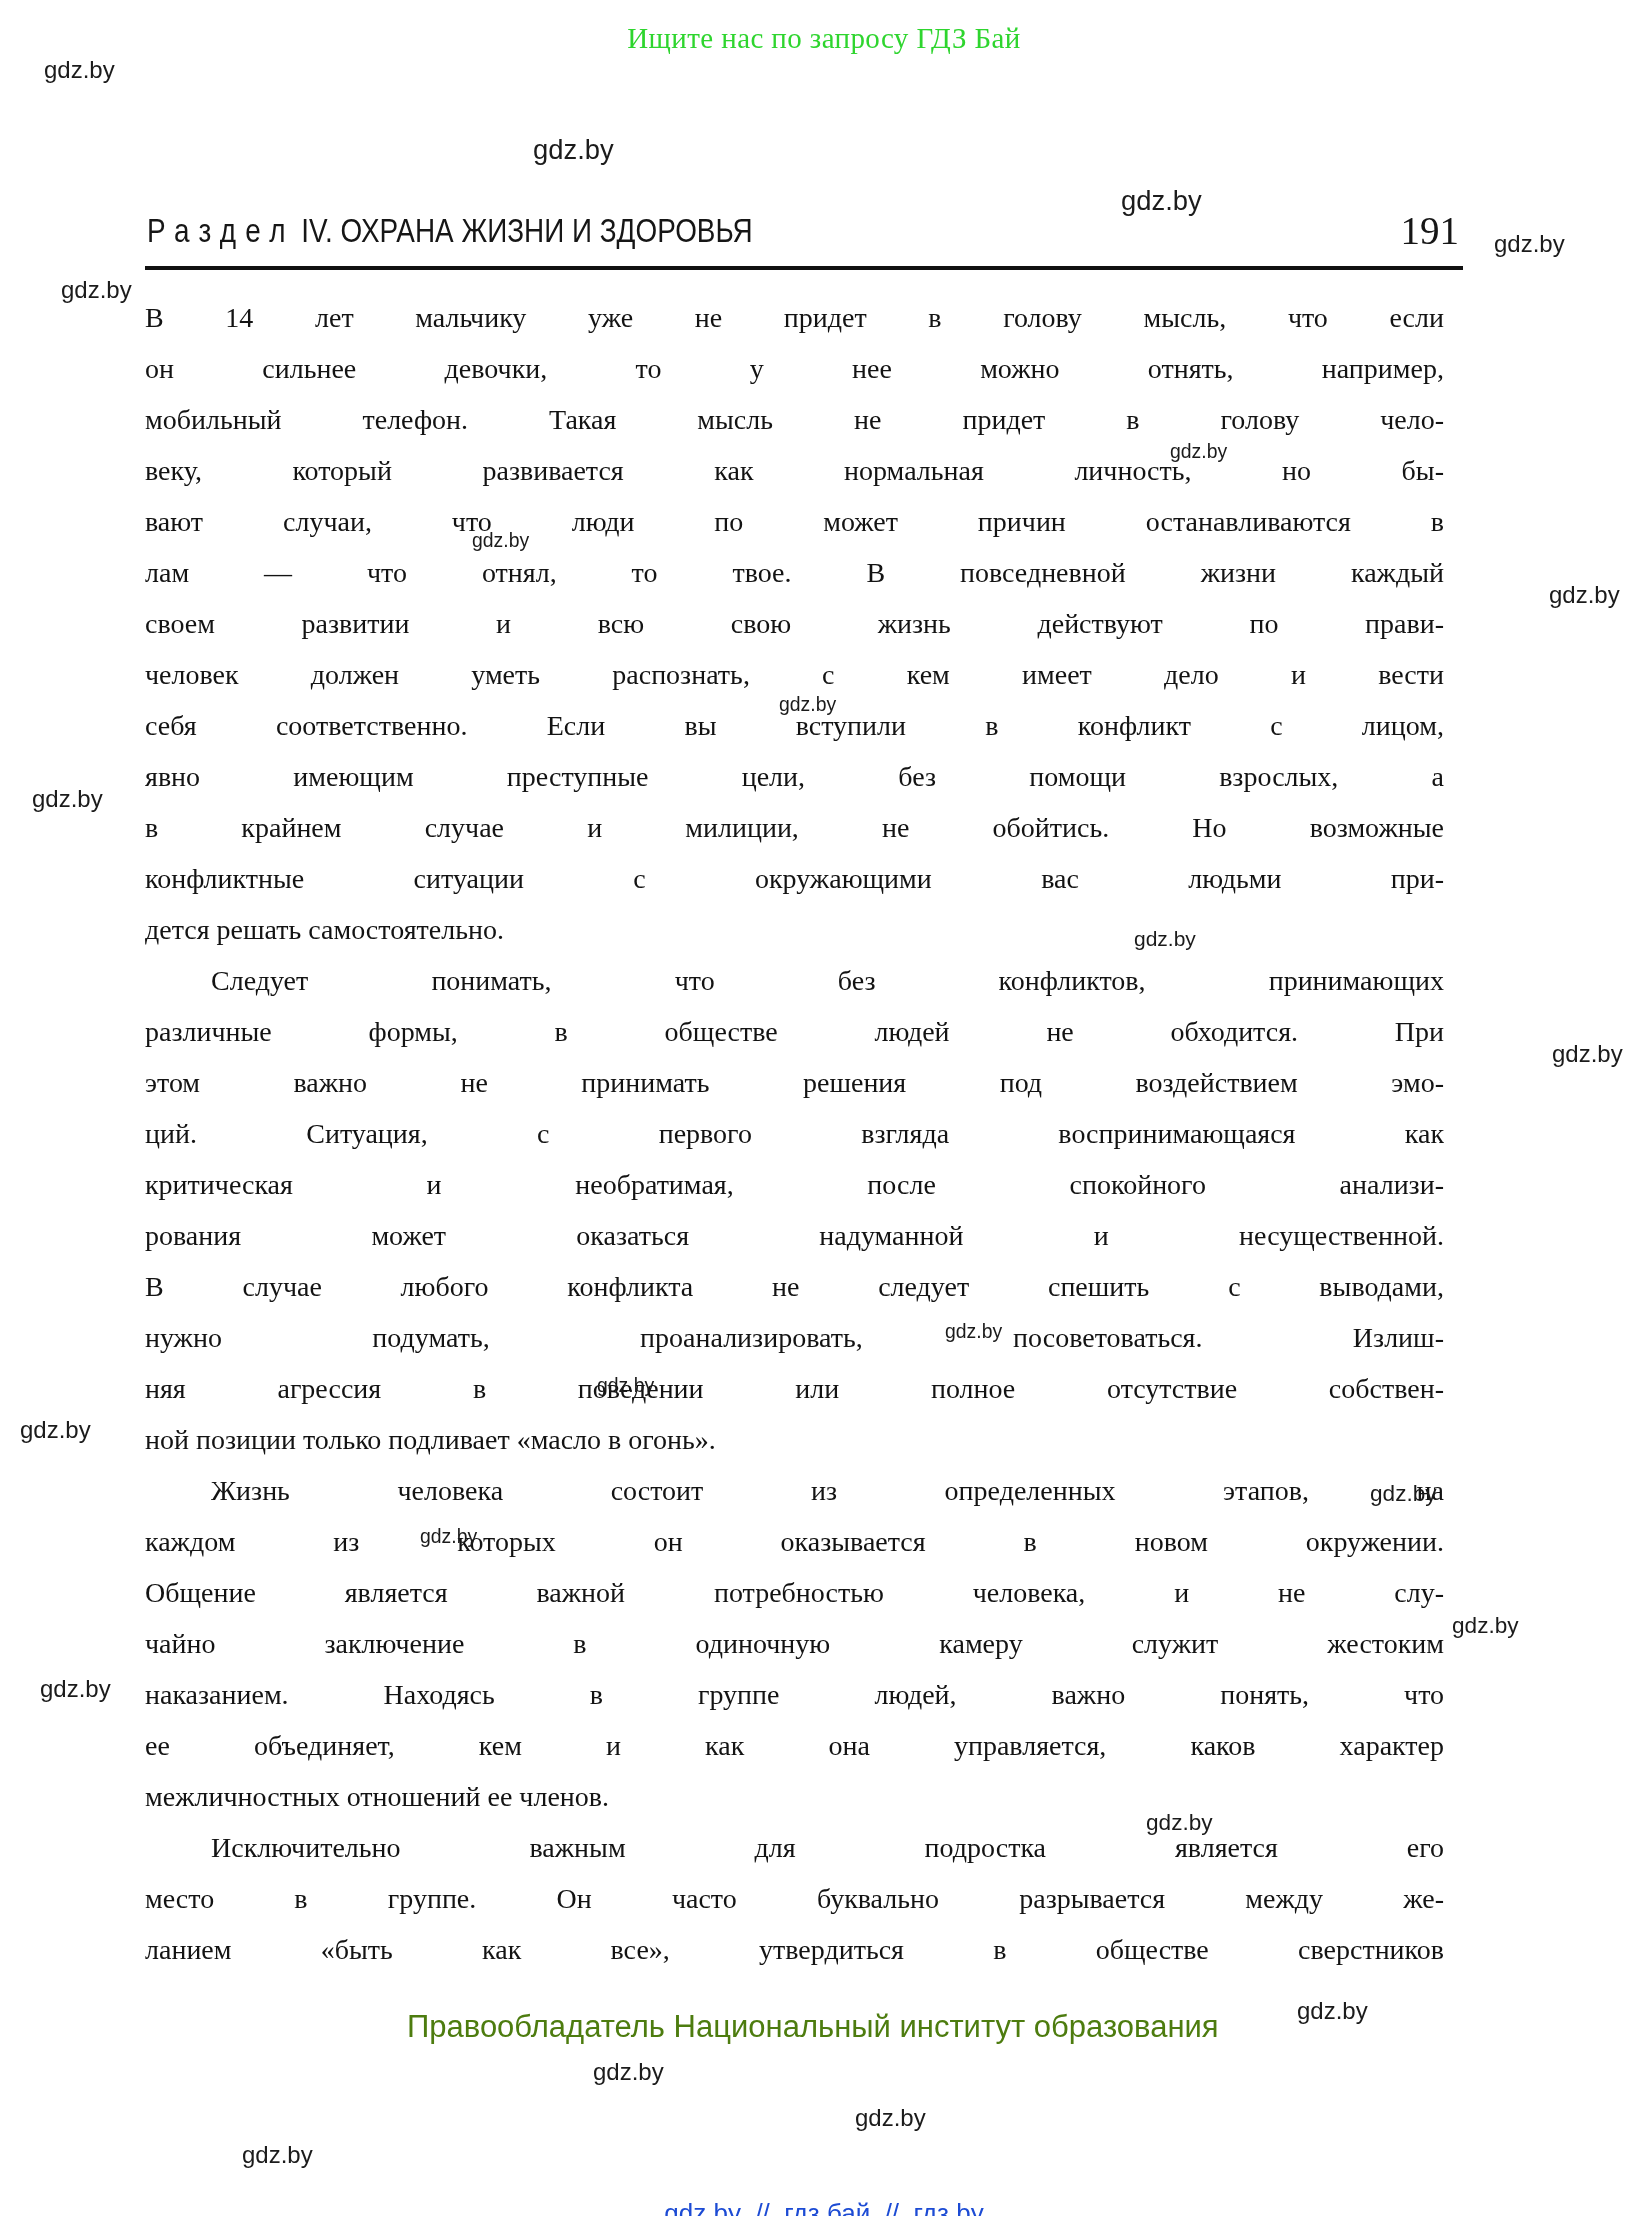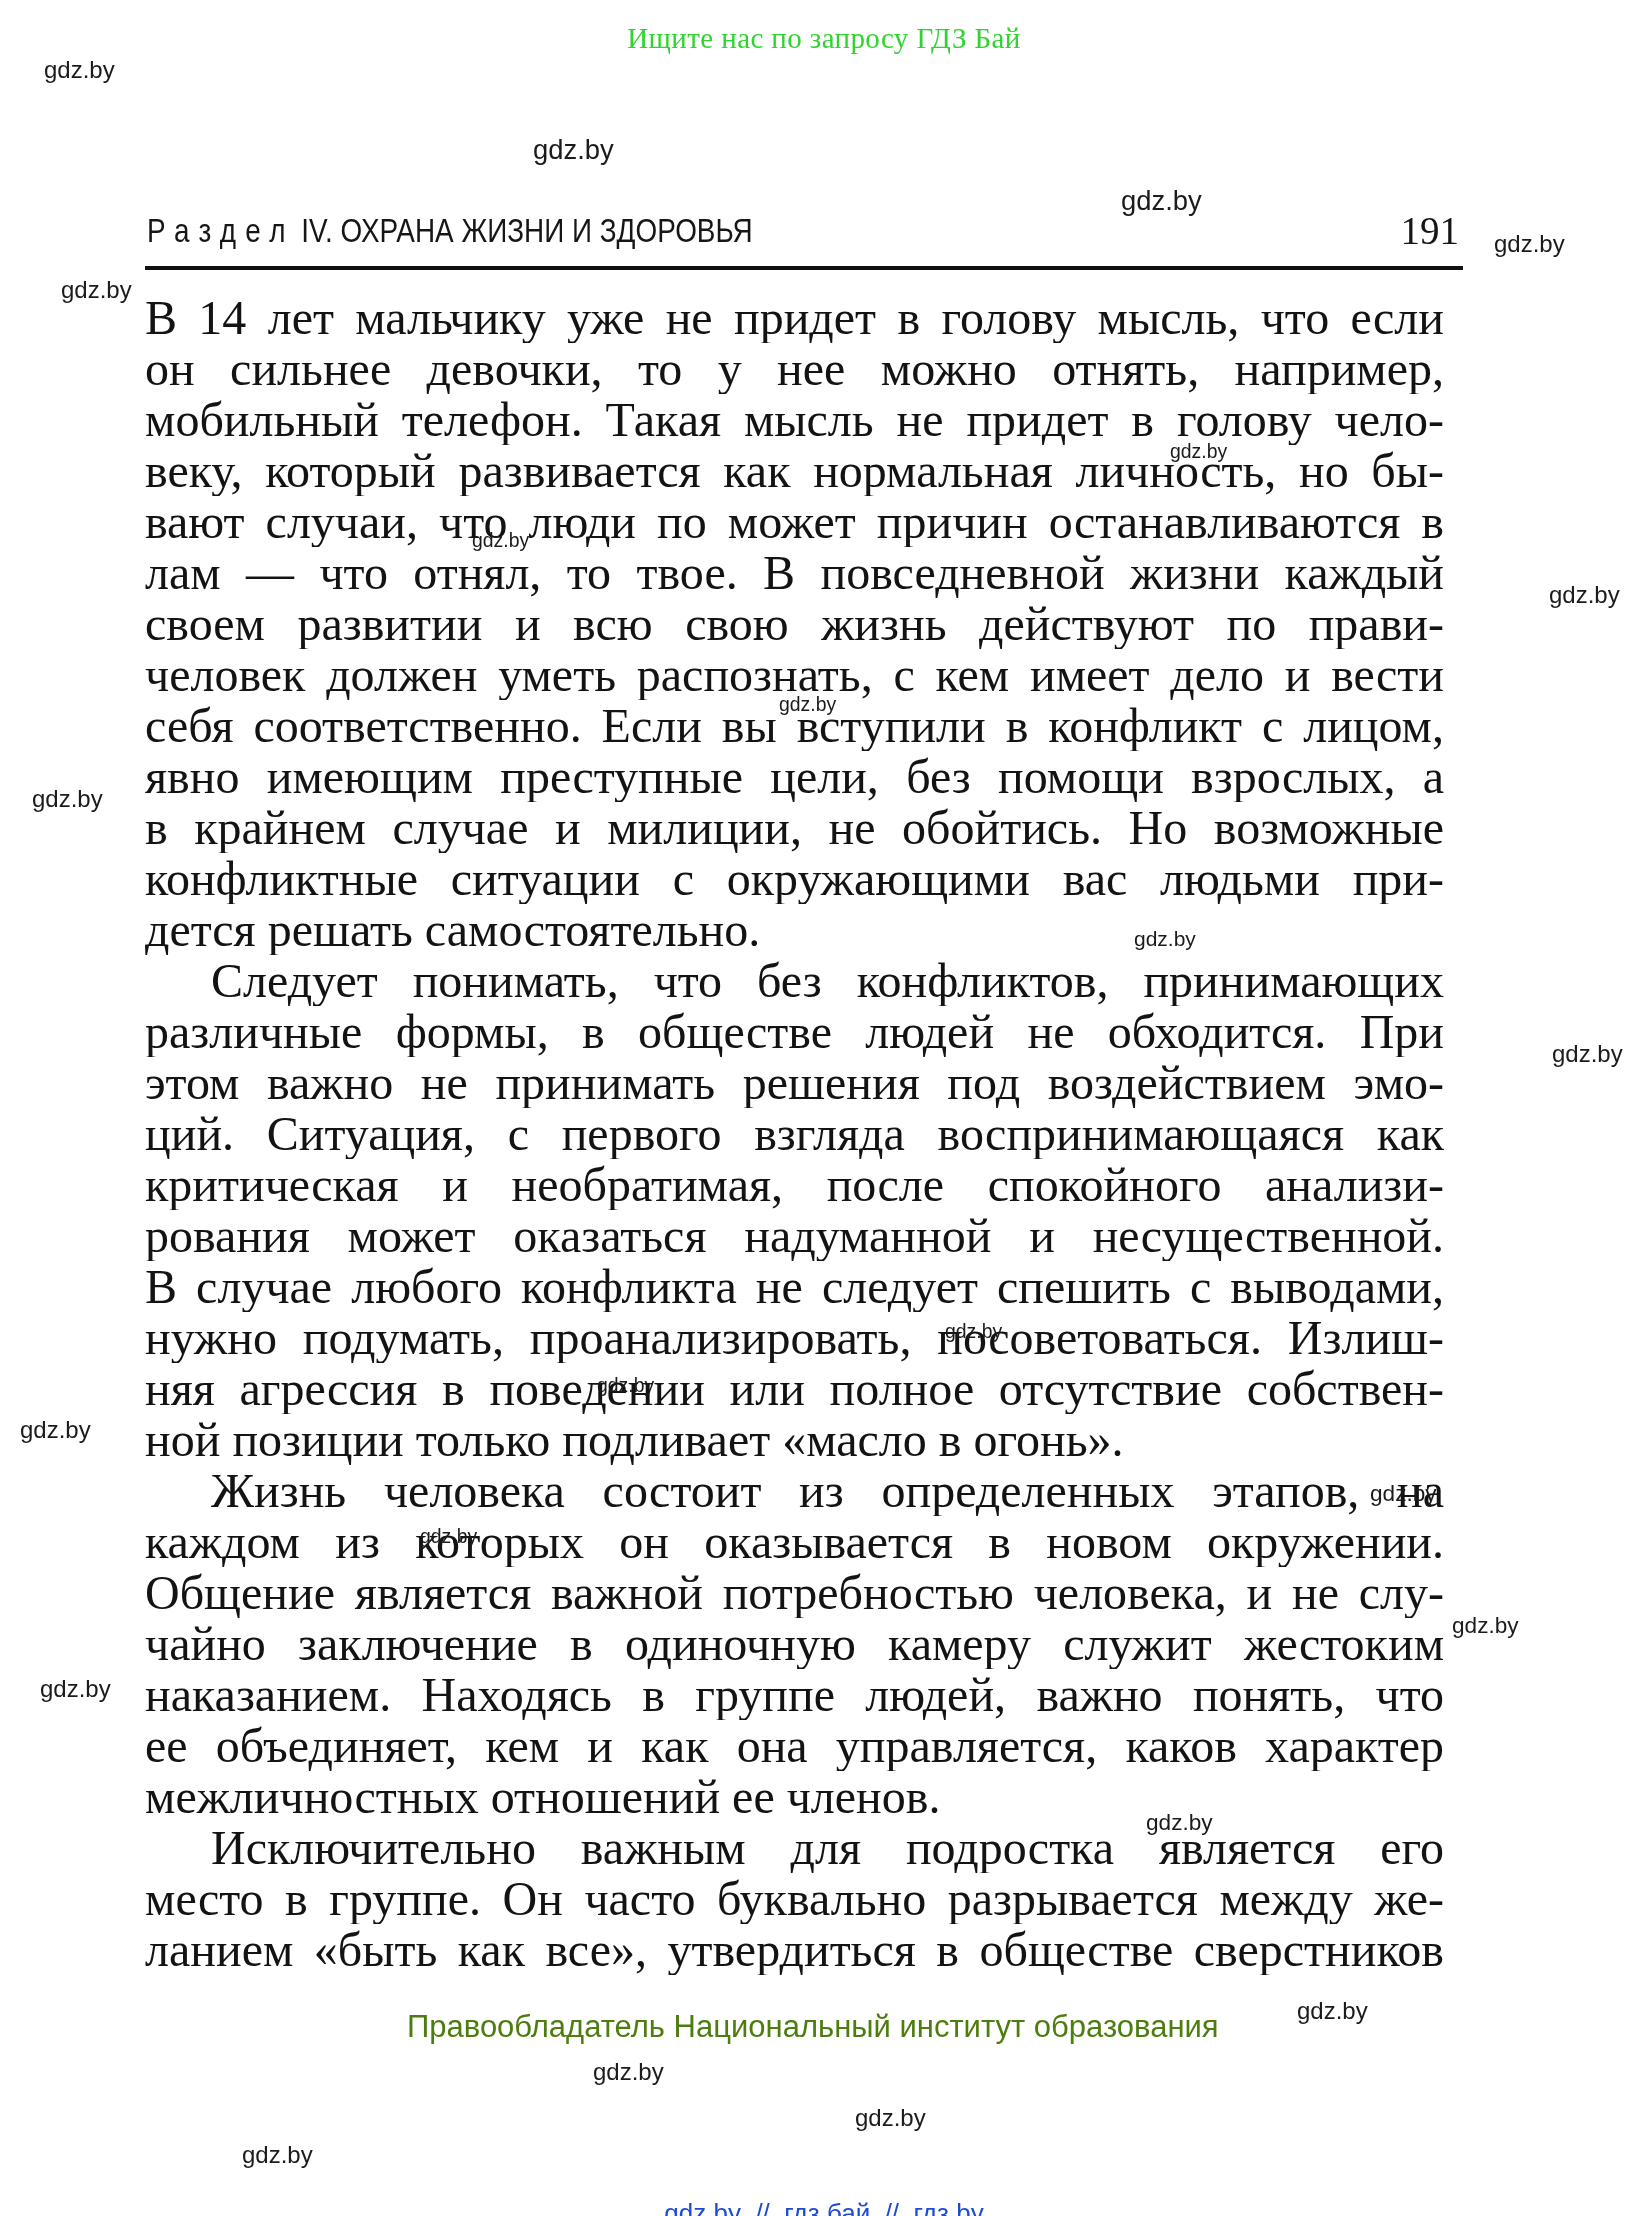--- a/index.html
+++ b/index.html
@@ -41,21 +41,21 @@
   .header-rule {
     position: absolute;
     top: 266px; left: 145px;
     width: 1318px; height: 4px;
     background: #111111;
   }
   .body-text {
     position: absolute;
     top: 292px; left: 145px;
     width: 1299px;
-    font-size: 48px;
+    font-size: 28px;
     line-height: 51px;
     color: #131313;
   }
   .para { margin: 0; }
   .line {
     text-align: justify;
     text-align-last: justify;
     white-space: normal;
     overflow: hidden;
     height: 51px;

